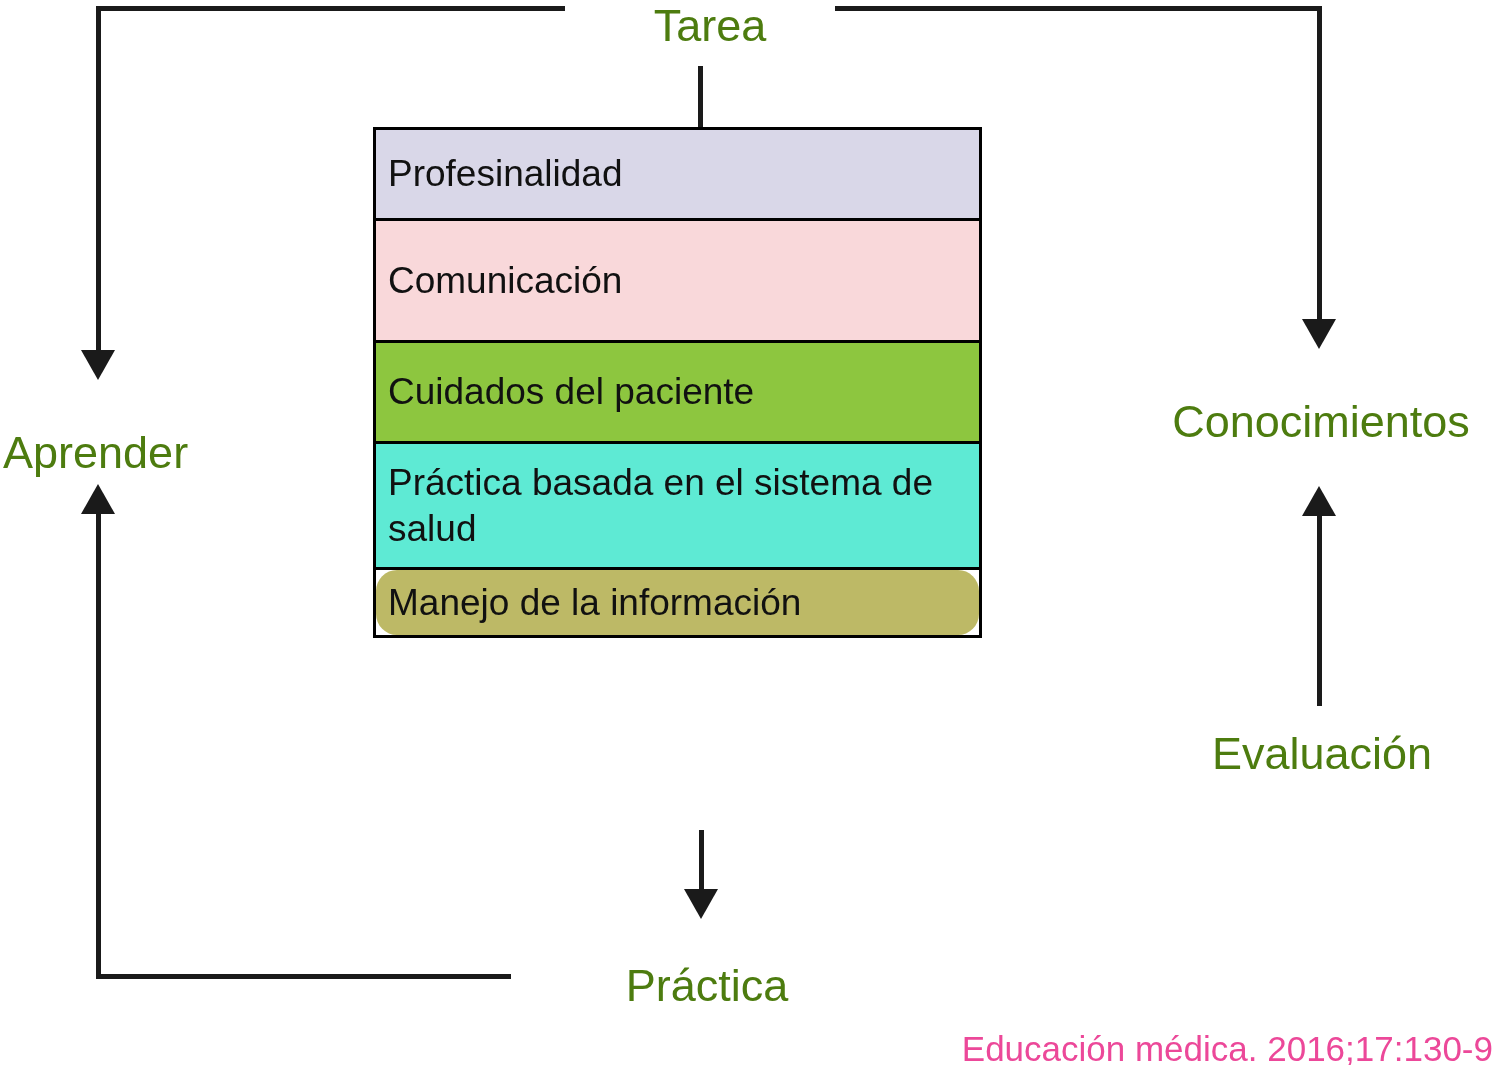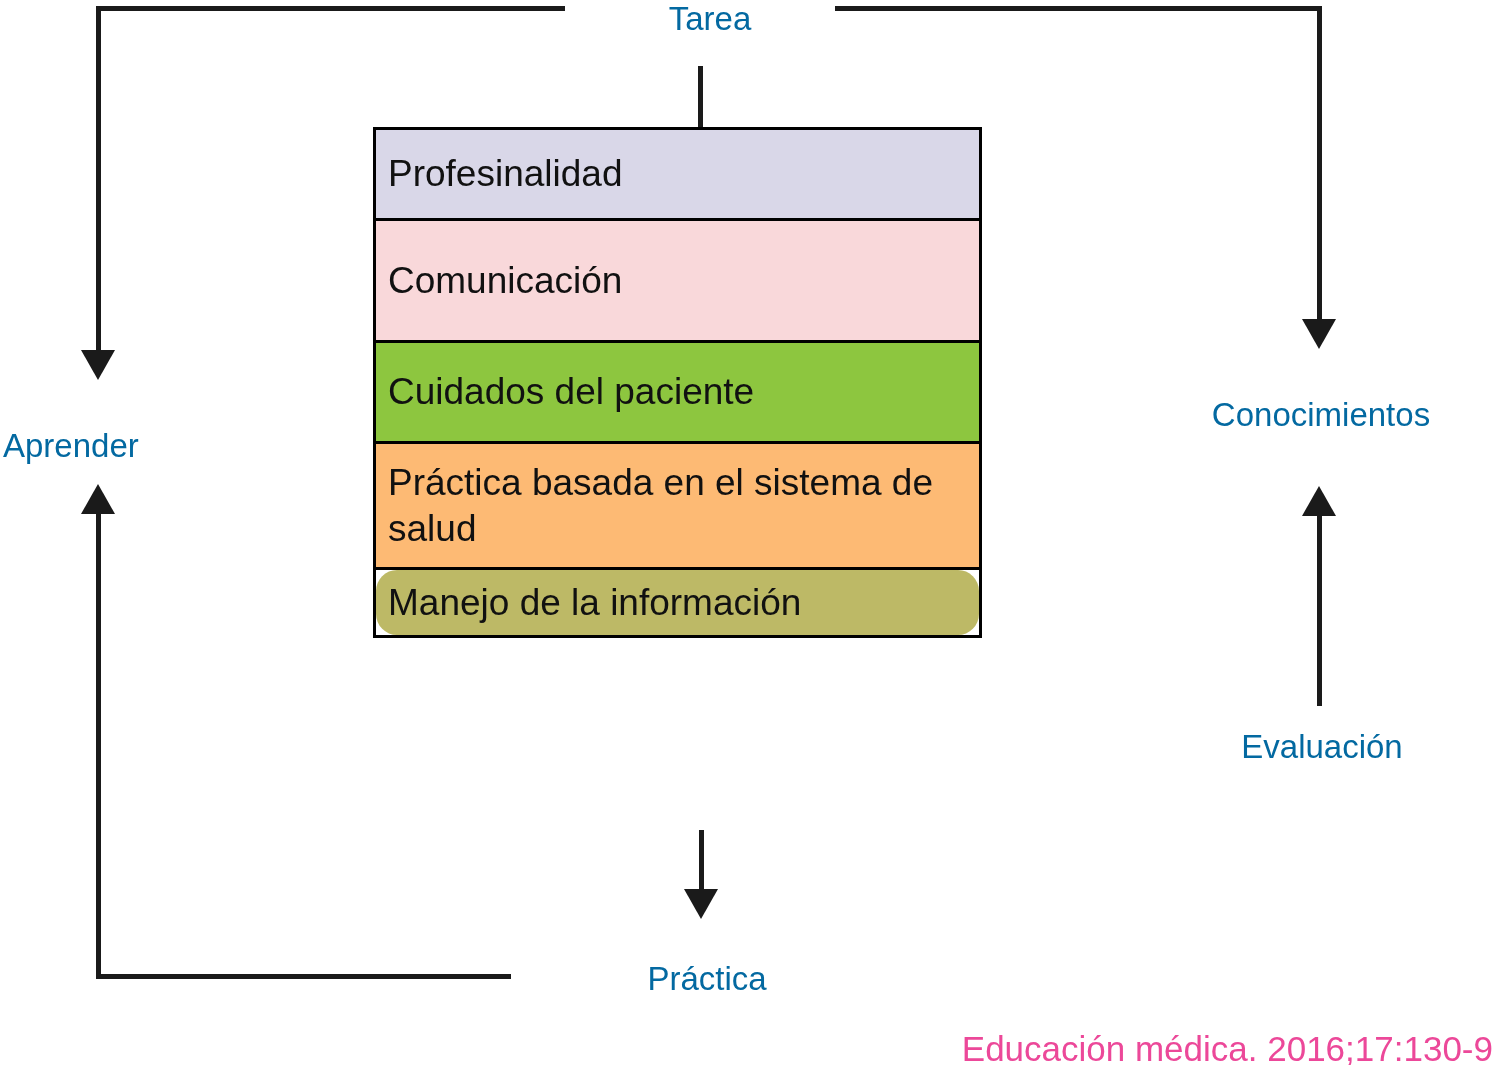--- a/index.html
+++ b/index.html
@@ -8,21 +8,21 @@
     width:1502px;height:1065px;
     background:#ffffff;
     font-family:"Liberation Sans", sans-serif;
     color:#111;
     overflow:hidden;
   }
   .line{position:absolute;background:var(--line,#1a1a1a);}
   .ah{position:absolute;width:0;height:0;}
   .ah-down{border-left:17px solid transparent;border-right:17px solid transparent;border-top:30px solid var(--line,#1a1a1a);}
   .ah-up{border-left:17px solid transparent;border-right:17px solid transparent;border-bottom:30px solid var(--line,#1a1a1a);}
-  .big-label{position:absolute;font-size:33px;line-height:1.05;white-space:nowrap;color:#0369a1;}
+  .big-label{position:absolute;font-size:45px;line-height:1.05;white-space:nowrap;color:#4d7c0f;}
   .centered{transform:translateX(-50%);}
   .stack{
     position:absolute;left:373px;top:127px;width:609px;
     border:3px solid #000;box-sizing:border-box;background:#fff;
   }
   .band{
     display:flex;align-items:center;
     padding-left:12px;padding-right:18px;
     font-size:37px;line-height:1.22;
     border-bottom:3px solid #000;box-sizing:border-box;
@@ -71,21 +71,21 @@
   <div class="stack">
     <div class="band b1" style="background-color: rgb(217, 215, 232);">
       <span>Profesinalidad</span>
     </div>
     <div class="band b2" style="background-color: rgb(249, 216, 218);">
       <span>Comunicación</span>
     </div>
     <div class="band b3" style="background-color: rgb(141, 198, 63);">
       <span>Cuidados del paciente</span>
     </div>
-    <div class="band b5" style="background-color: #fdba74;">
+    <div class="band b5" style="background-color: #5eead4;">
       <span>Práctica basada en el sistema de salud</span>
     </div>
     <div class="band b7" style="background-color: rgb(189, 185, 102); border-radius: 21px;">
       <span>Manejo de la información</span>
     </div>
   </div>
 
   <div class="line" style="left:699px;top:830px;width:5px;height:60px;"></div>
   <div class="ah ah-down" style="left:684px;top:889px;"></div>
   <div class="big-label centered" style="left:707px;top:962px;">Práctica</div>

